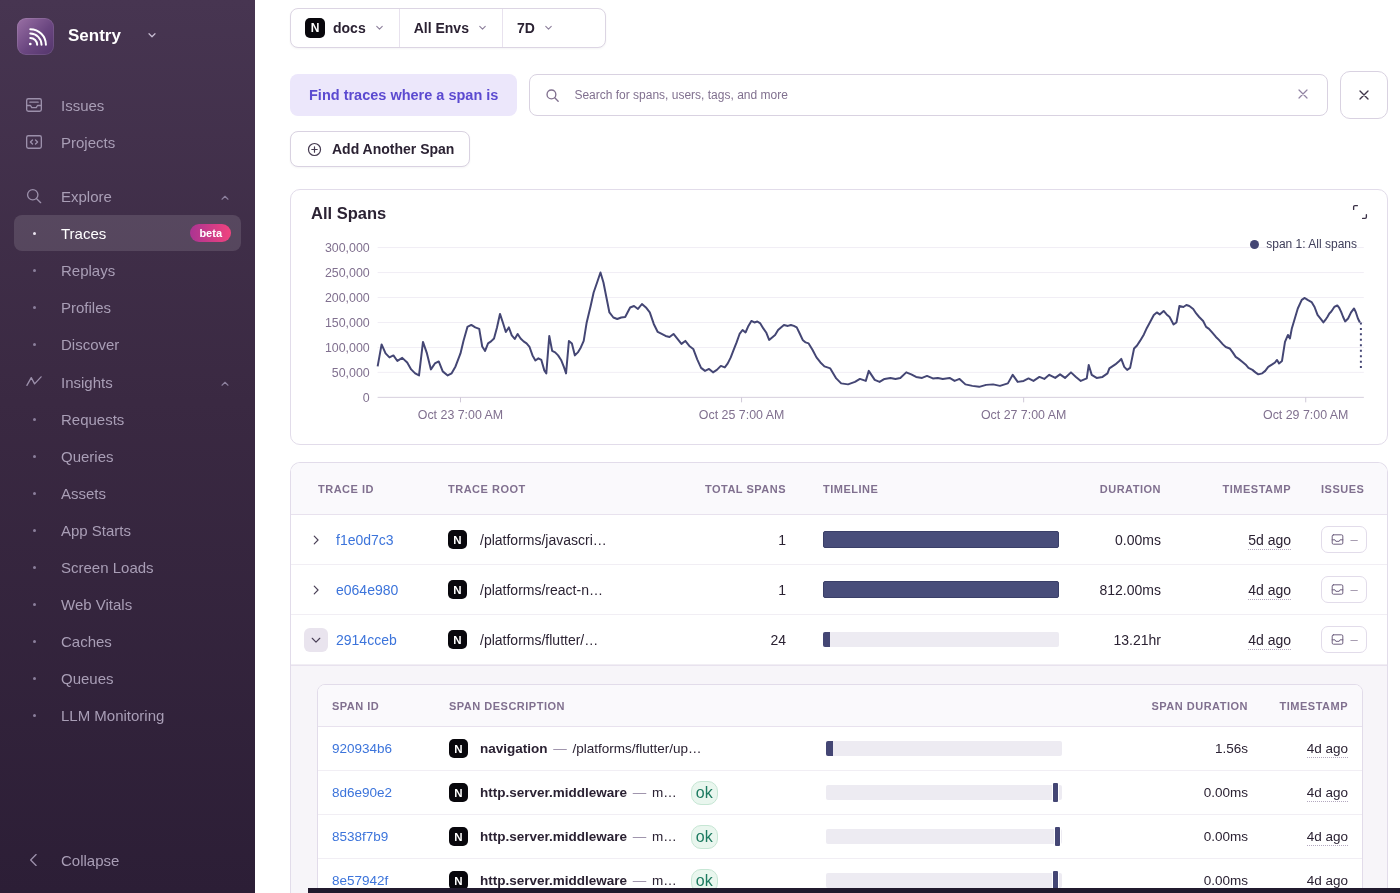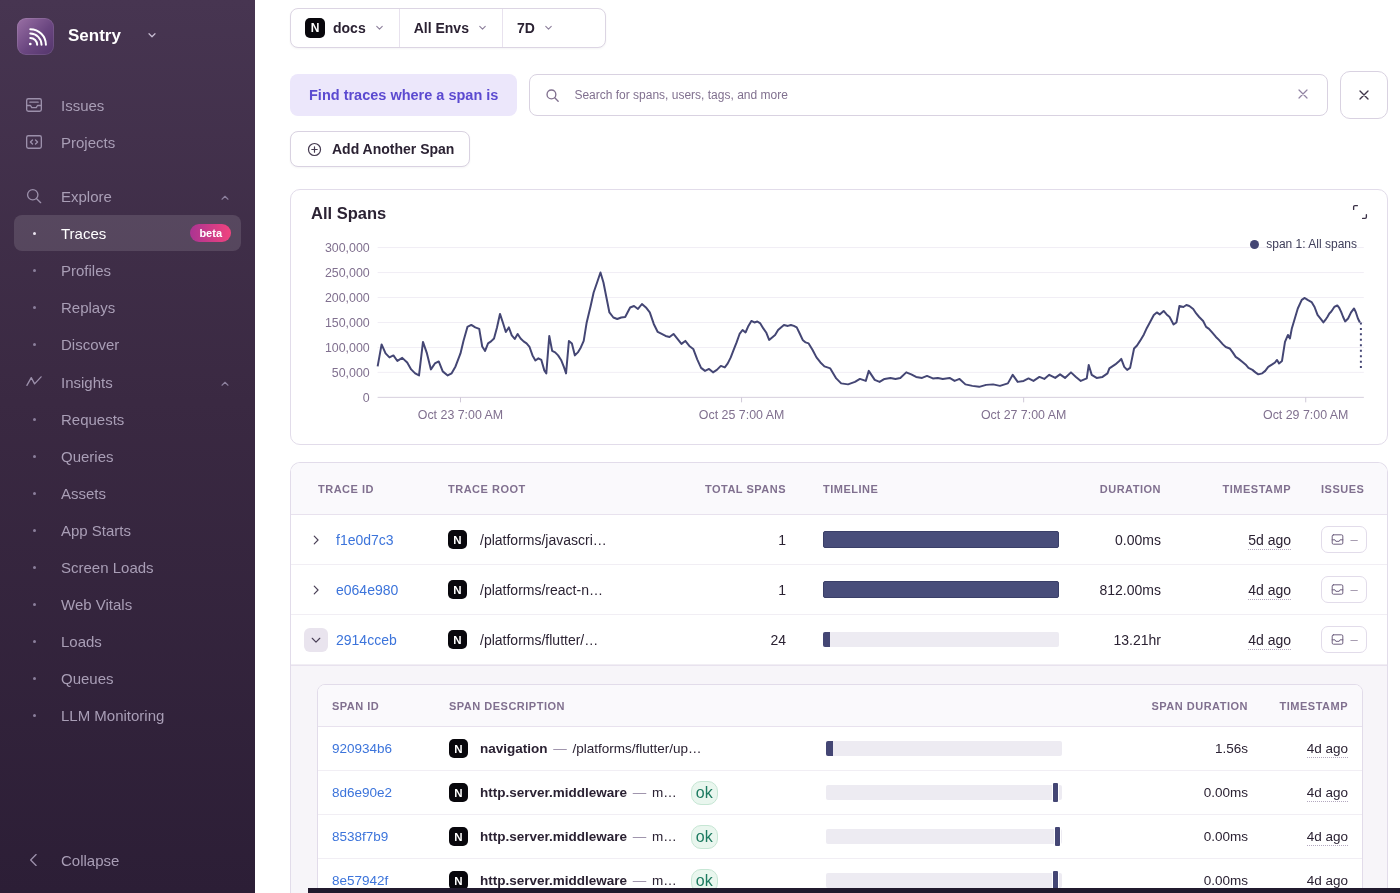--- a/index.html
+++ b/index.html
@@ -172,27 +172,27 @@
         <span class="bullet-wrap">
           <span class="bullet"></span>
         </span>
         <span class="nav-lbl">Traces</span>
         <span class="beta-badge">beta</span>
       </div>
       <div class="nav-row nav-child">
         <span class="bullet-wrap">
           <span class="bullet"></span>
         </span>
+        <span class="nav-lbl">Replays</span>
+      </div>
+      <div class="nav-row nav-child">
+        <span class="bullet-wrap">
+          <span class="bullet"></span>
+        </span>
         <span class="nav-lbl">Profiles</span>
-      </div>
-      <div class="nav-row nav-child">
-        <span class="bullet-wrap">
-          <span class="bullet"></span>
-        </span>
-        <span class="nav-lbl">Replays</span>
       </div>
       <div class="nav-row nav-child">
         <span class="bullet-wrap">
           <span class="bullet"></span>
         </span>
         <span class="nav-lbl">Discover</span>
       </div>
       <div class="nav-row nav-header">
         <span class="nav-ic">
           <svg viewBox="0 0 24 24">
@@ -237,21 +237,21 @@
       <div class="nav-row nav-child">
         <span class="bullet-wrap">
           <span class="bullet"></span>
         </span>
         <span class="nav-lbl">Web Vitals</span>
       </div>
       <div class="nav-row nav-child">
         <span class="bullet-wrap">
           <span class="bullet"></span>
         </span>
-        <span class="nav-lbl">Loads</span>
+        <span class="nav-lbl">Caches</span>
       </div>
       <div class="nav-row nav-child">
         <span class="bullet-wrap">
           <span class="bullet"></span>
         </span>
         <span class="nav-lbl">Queues</span>
       </div>
       <div class="nav-row nav-child">
         <span class="bullet-wrap">
           <span class="bullet"></span>

